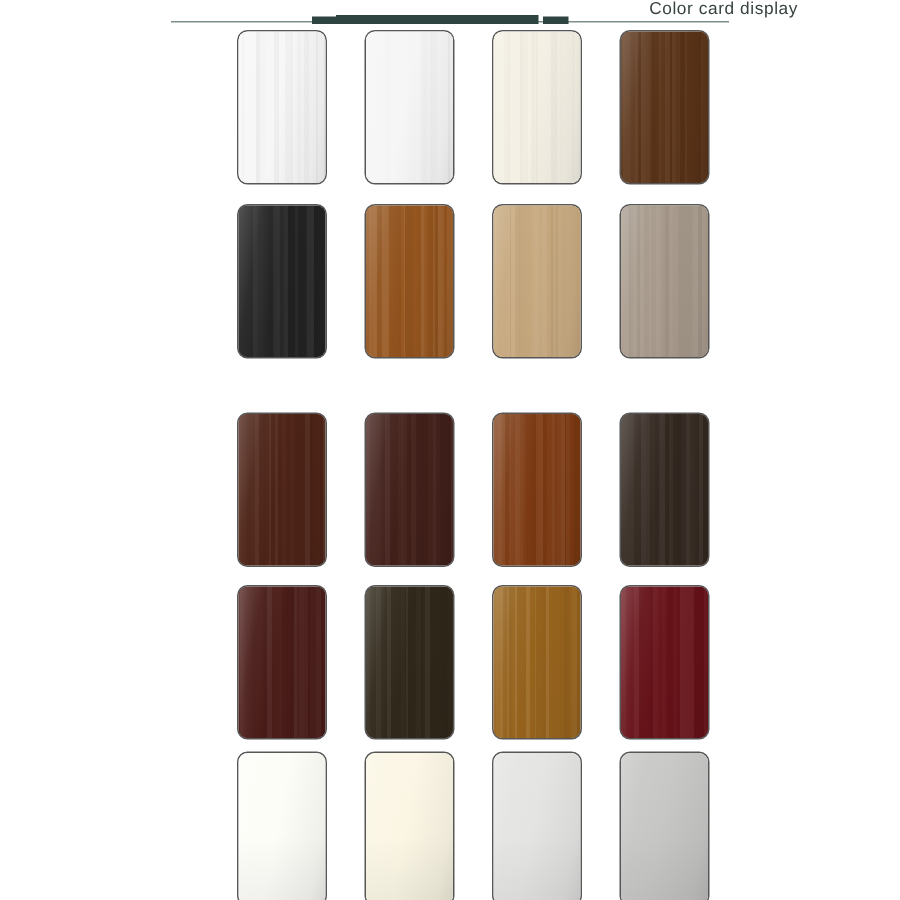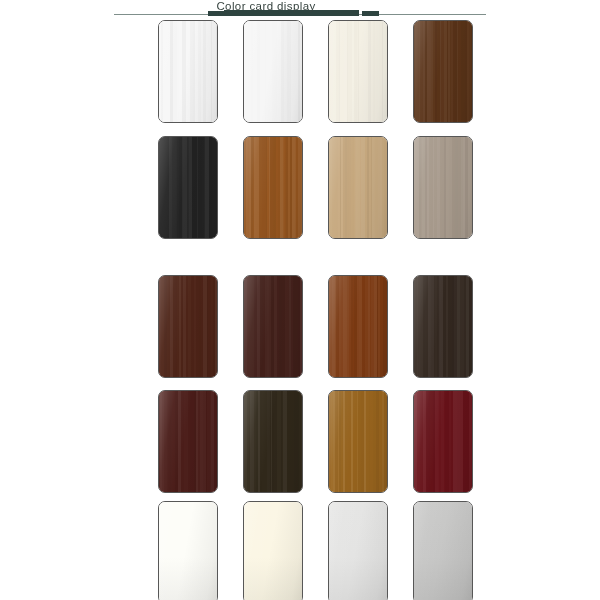--- a/index.html
+++ b/index.html
@@ -27,21 +27,21 @@
   .hdr-bar-left{
     position:absolute;left:208px;top:11px;width:17px;height:5px;
     background:#2e4440;
   }
   .hdr-bar-right{
     position:absolute;left:362px;top:11px;width:17px;height:5px;
     background:#2e4440;
   }
   .hdr-title{
     position:absolute;left:0;top:0px;width:532px;
-    text-align:center;
+    text-align:right;
     font-size:11.5px;
     letter-spacing:0.4px;
     color:#36433f;
     line-height:13px;
     white-space:nowrap;
   }
 
   
   .card{
     position:absolute;

